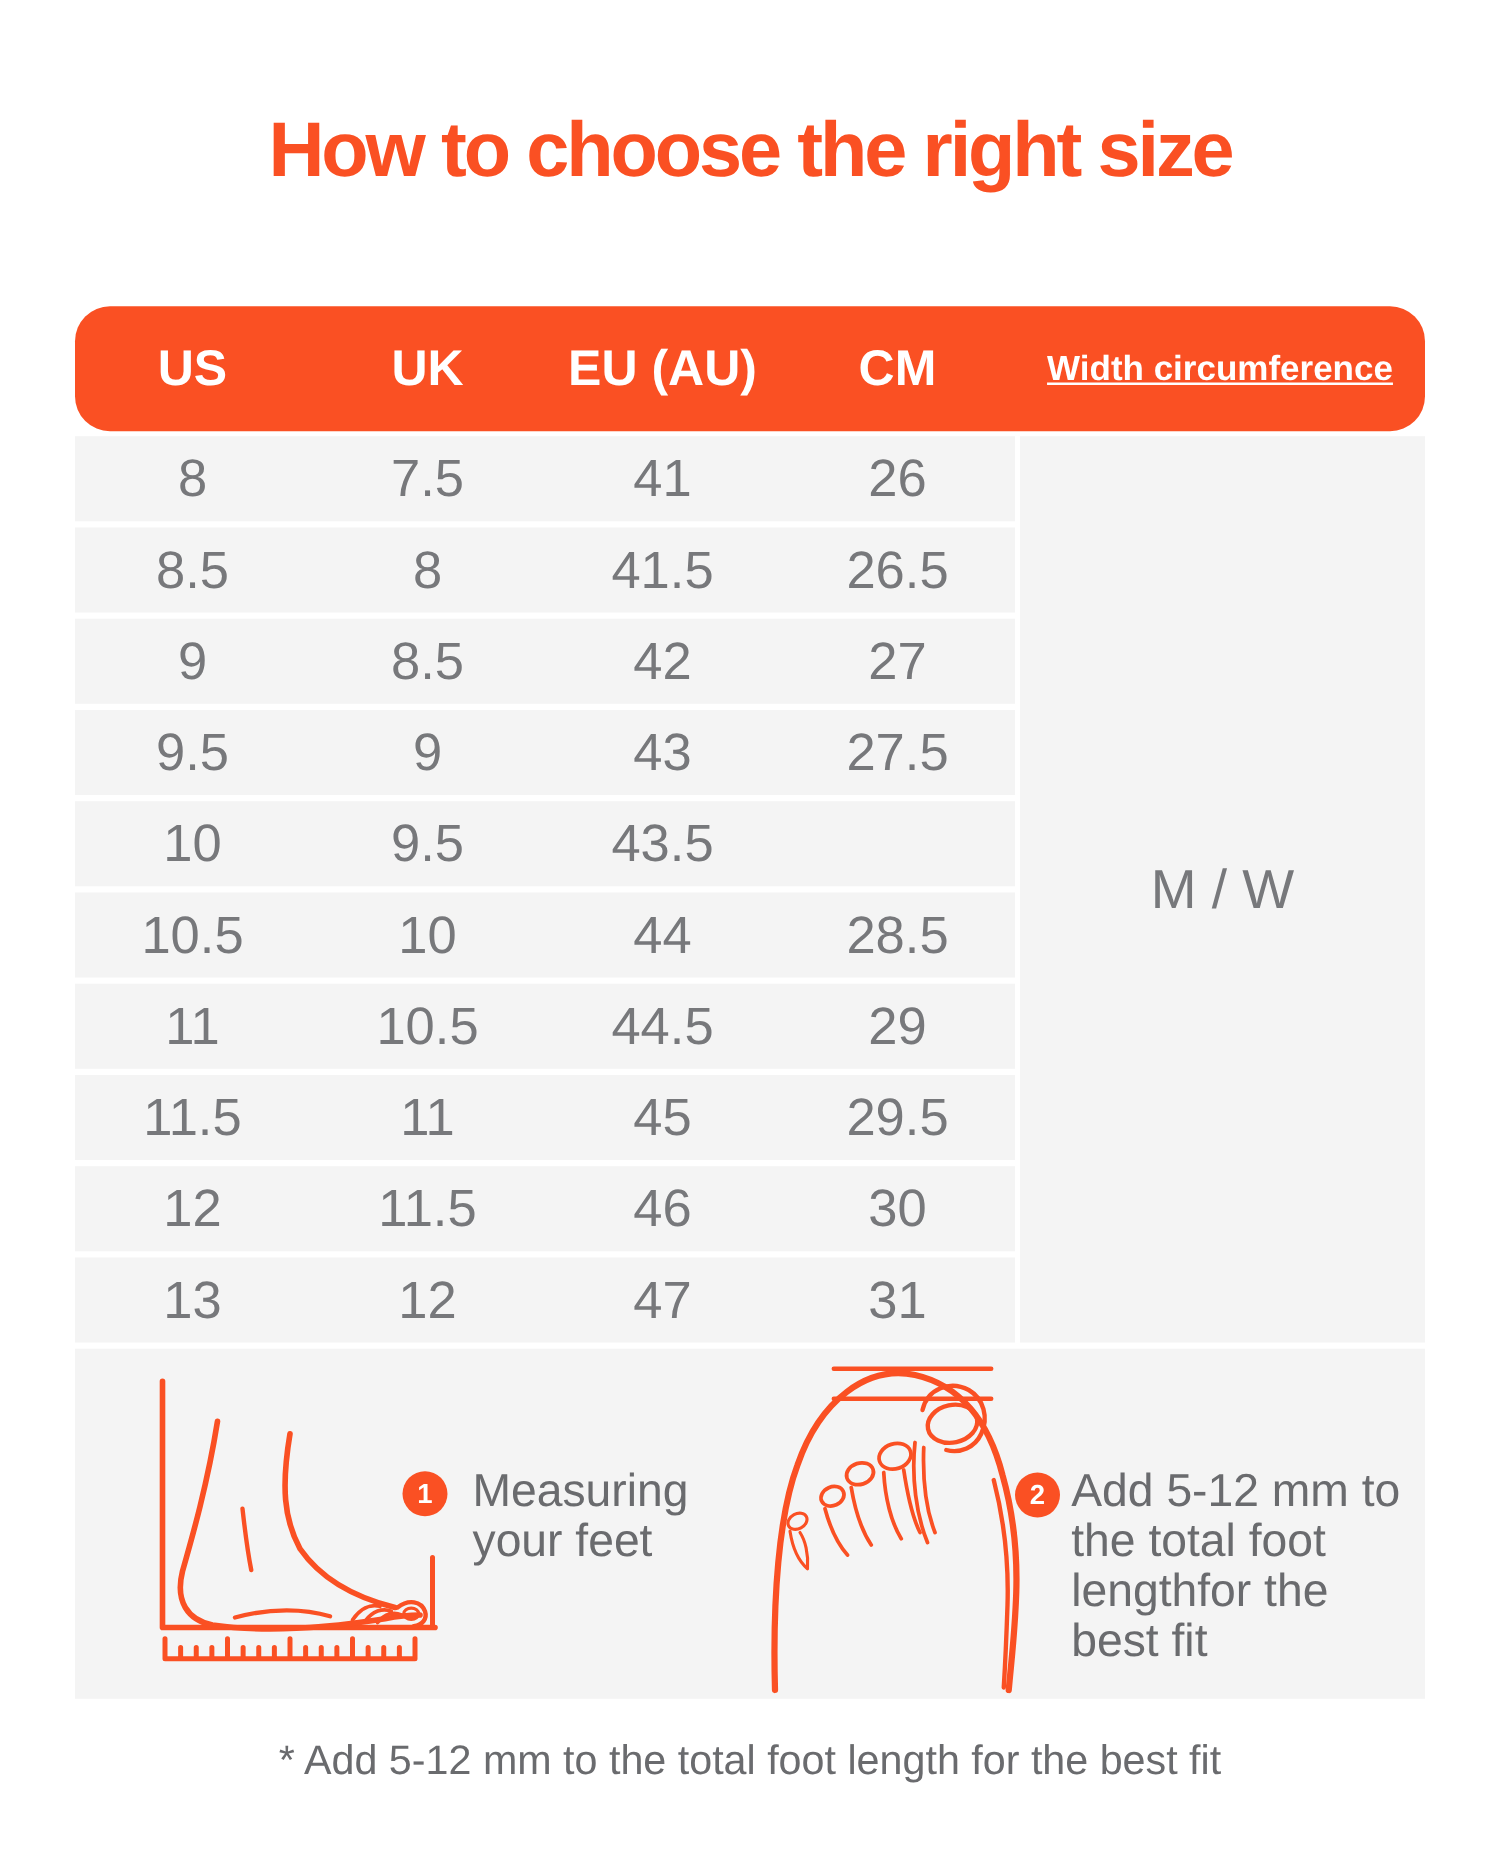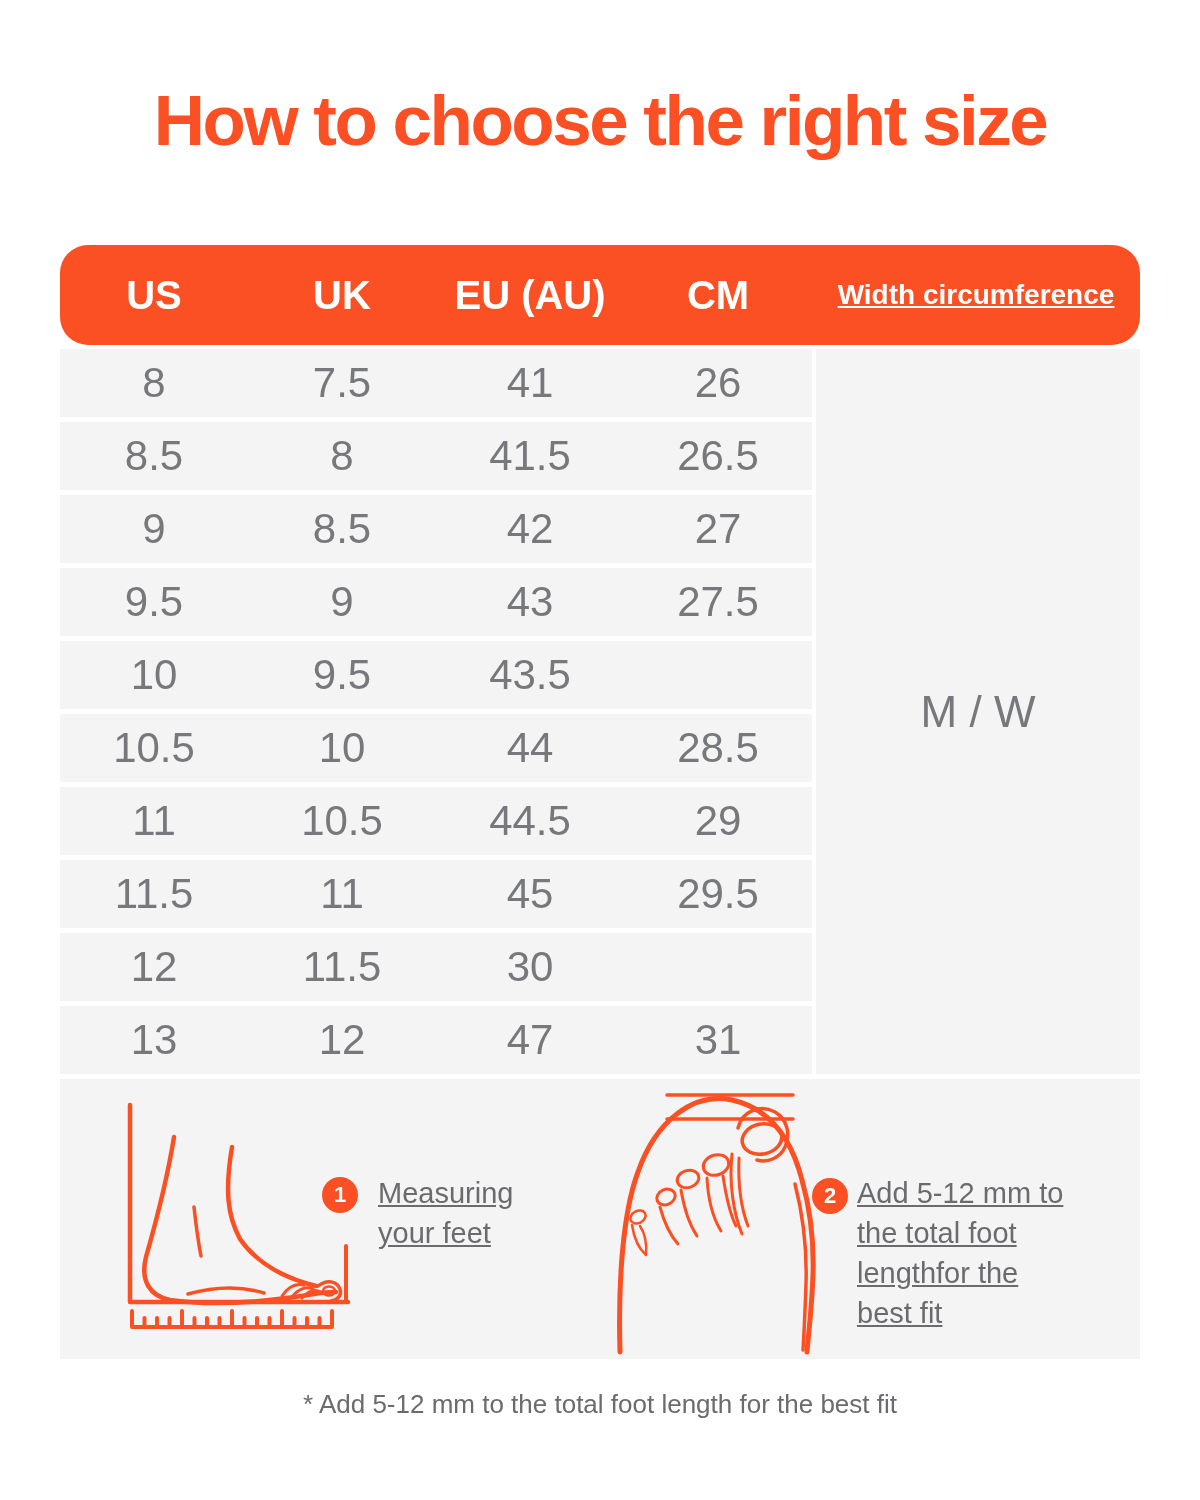--- a/index.html
+++ b/index.html
@@ -11,21 +11,21 @@
   }
   *{box-sizing:border-box;}
   html,body{margin:0;padding:0;}
   body{
     width:1200px;height:1500px;background:#FFFFFF;overflow:hidden;
     font-family:"Liberation Sans","DejaVu Sans",sans-serif;
   }
   .page-title{
     margin:86px 40px 0;
     text-align:center;
-    font-size:71px;font-weight:bold;letter-spacing:-2.5px;line-height:70px;
+    font-size:62px;font-weight:bold;letter-spacing:-2.5px;line-height:70px;
     color:var(--accent);
   }
   .size-table{margin:89px 60px 0;}
   .thead{
     display:grid;grid-template-columns:repeat(4,1fr) 328px;
     height:100px;align-items:center;
     background:var(--accent);color:var(--header-text);
     font-weight:bold;font-size:40px;text-align:center;border-radius:28px;
   }
   .th-width{font-size:28px;line-height:38px;text-decoration:underline;}
@@ -49,27 +49,27 @@
   .foot-side-svg{position:absolute;left:62px;top:20px;}
   .foot-top-svg{position:absolute;left:550px;top:5px;}
   .step-badge{
     position:absolute;width:36px;height:36px;border-radius:50%;
     background:var(--accent);color:#FFFFFF;
     font-size:22px;font-weight:bold;line-height:36px;text-align:center;
   }
   .badge-1{left:262px;top:98px;}
   .badge-2{left:752px;top:99px;}
   .step-text{
-    position:absolute;font-size:29px;line-height:40px;color:var(--step-text);text-decoration:underline;
+    position:absolute;font-size:37px;line-height:40px;color:var(--step-text);
   }
   .step-text-1{left:318px;top:94px;}
   .step-text-2{left:797px;top:94px;}
   .footnote{
     margin:30px 60px 0;text-align:center;
-    font-size:26px;color:var(--step-text);
+    font-size:33px;color:var(--step-text);
   }
   svg{display:block;}
 </style>
 </head>
 <body>
 
 <main>
 
   <h1 class="page-title">How to choose the right size</h1>
 
@@ -127,20 +127,21 @@
         </div>
         <div class="row">
           <span>11.5</span>
           <span>11</span>
           <span>45</span>
           <span>29.5</span>
         </div>
         <div class="row">
           <span>12</span>
           <span>11.5</span>
+          <span>46</span>
           <span>30</span>
         </div>
         <div class="row">
           <span>13</span>
           <span>12</span>
           <span>47</span>
           <span>31</span>
         </div>
       </div>
       <div class="width-col">

